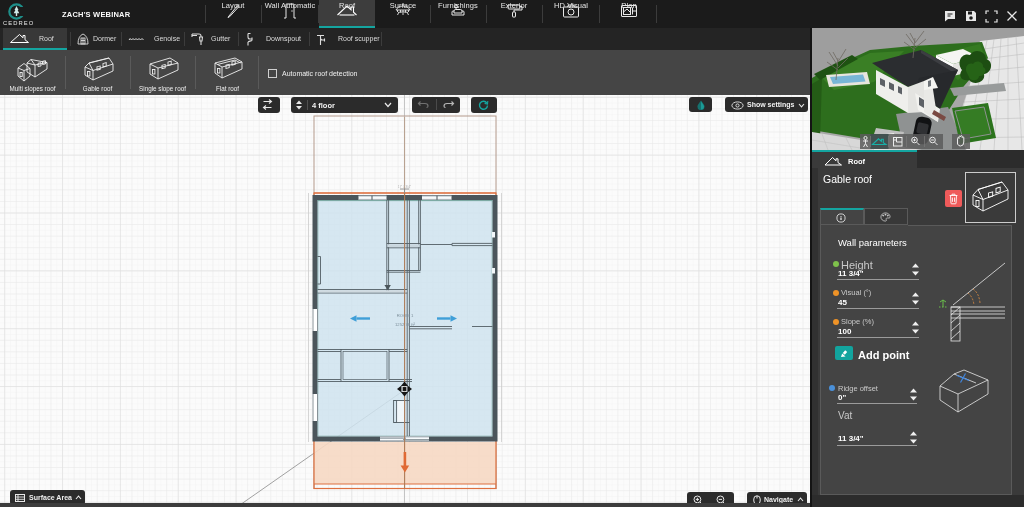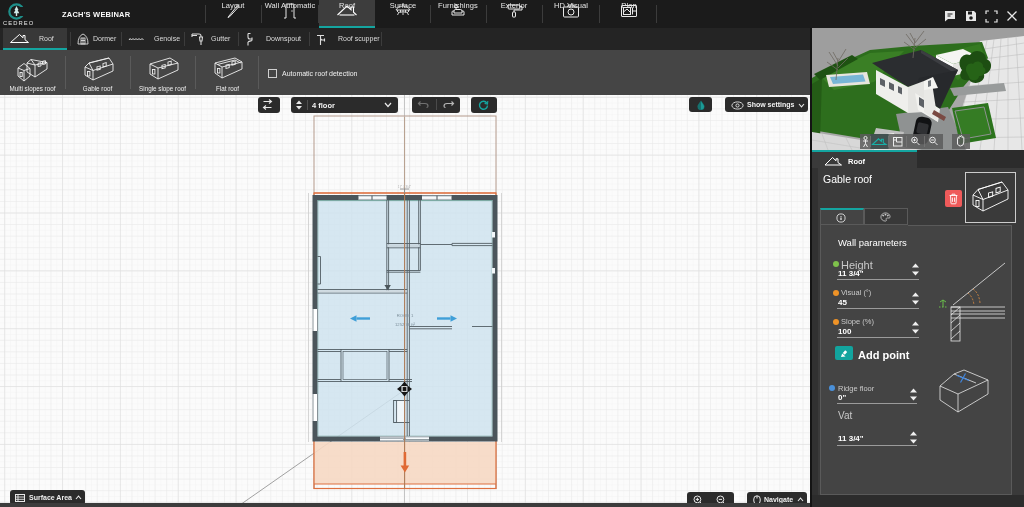--- a/index.html
+++ b/index.html
@@ -710,21 +710,21 @@
 
       <div class="abs" style="left:23px;top:178px;width:18px;height:14px;background:#12a49e;border-radius:2px">
         <svg class="abs" style="left:5px;top:2.5px" width="8" height="9" viewBox="0 0 8 9" fill="#ffffff">
           <path d="M1 8 L2.2 4.5 L5.5 7.5 Z"></path>
           <path d="M2.8 4 L5.2 1.2 L7.2 3 L4.8 5.8 Z"></path>
         </svg>
       </div>
       <div class="abs" style="left:46px;top:181px;font-size:11px;font-weight:bold;color:#fff">Add point</div>
 
       <div class="abs" style="left:17px;top:217px;width:6px;height:6px;border-radius:50%;background:#4a90d9"></div>
-      <div class="abs" style="left:26px;top:216px;font-size:7.5px;color:#c9c9c9">Ridge floor</div>
+      <div class="abs" style="left:26px;top:216px;font-size:7.5px;color:#c9c9c9">Ridge offset</div>
       <div class="abs" style="left:26px;top:224.5px;font-size:8px;font-weight:bold;color:#fff">0"</div>
       <div class="abs" style="left:25px;top:235px;width:80px;height:1px;background:#9b9b9b"></div>
       <svg class="abs" style="left:97px;top:220px" width="9" height="13" viewBox="0 0 9 13" fill="#f0f0f0">
         <path d="M4.5 0.5 L8 4.5 L1 4.5 Z"></path>
           <path d="M4.5 12.5 L8 8.5 L1 8.5 Z"></path>
       </svg>
 
       <svg class="abs" style="left:124px;top:200px" width="60" height="48" viewBox="0 0 60 48" fill="none">
         <g stroke="#e8e8e8" stroke-width="0.8">
           <path d="M4 18 L18 6 L28 2 L52 12 L52 26 L22 44 L4 32 Z"></path>

